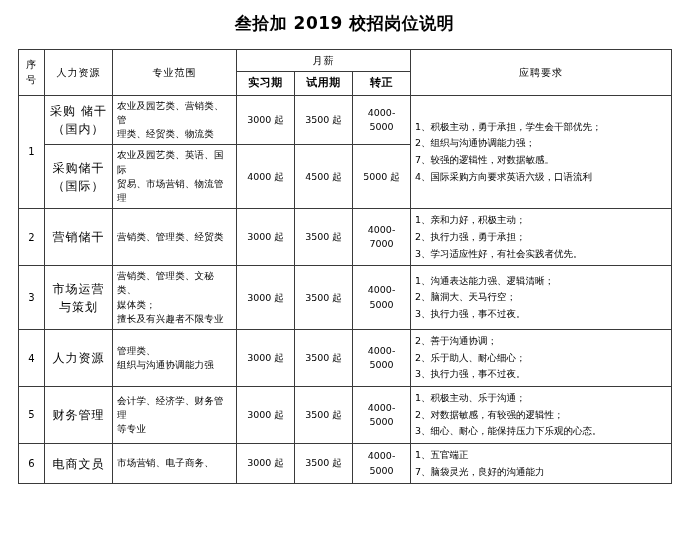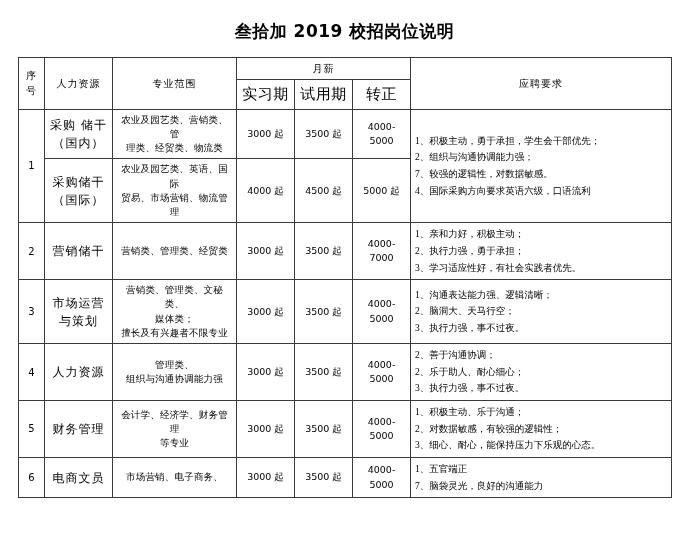--- a/index.html
+++ b/index.html
@@ -19,21 +19,21 @@
     height: 540px;
     position: relative;
     box-sizing: border-box;
     padding: 0 18px;
   }
   .doc-title {
     text-align: center;
     font-size: 17px;
     font-weight: bold;
     letter-spacing: 0.5px;
-    padding-top: 20px;
+    padding-top: 12px;
     padding-bottom: 14px;
   }
   table.jobs {
     width: 653px;
     border-collapse: collapse;
     table-layout: fixed;
     font-size: 9.5px;
     line-height: 1.5;
   }
   table.jobs th, table.jobs td {
@@ -42,50 +42,49 @@
     vertical-align: middle;
   }
   .hdr {
     text-align: center;
     font-weight: normal;
     font-size: 10px;
     letter-spacing: 1px;
   }
   .hdr-sub {
     text-align: center;
-    font-weight: normal;
-    font-size: 15px;
+    font-weight: bold;
+    font-size: 11px;
     letter-spacing: 0.5px;
   }
   .c-no {
     text-align: center;
     font-size: 10px;
   }
   .c-name {
     text-align: center;
     letter-spacing: 1px;
     font-size: 12px;
   }
   .c-major {
-    text-align: center;
+    text-align: left;
     letter-spacing: 0.2px;
     font-size: 9.5px;
     padding-left: 5px;
     margin-left: 25px;
   }
   .c-pay {
     text-align: center;
     font-size: 9.5px;
   }
   .c-req {
     text-align: left;
     font-size: 9.5px;
     padding-left: 6px;
     line-height: 1.75;
-    font-family: Liberation Serif, serif;
   }
   .c-req div {
     white-space: nowrap;
     overflow: hidden;
     text-overflow: clip;
   }
   .col-no     { width: 26px; }
   .col-name   { width: 68px; }
   .col-major  { width: 124px; }
   .col-pay    { width: 58px; }

